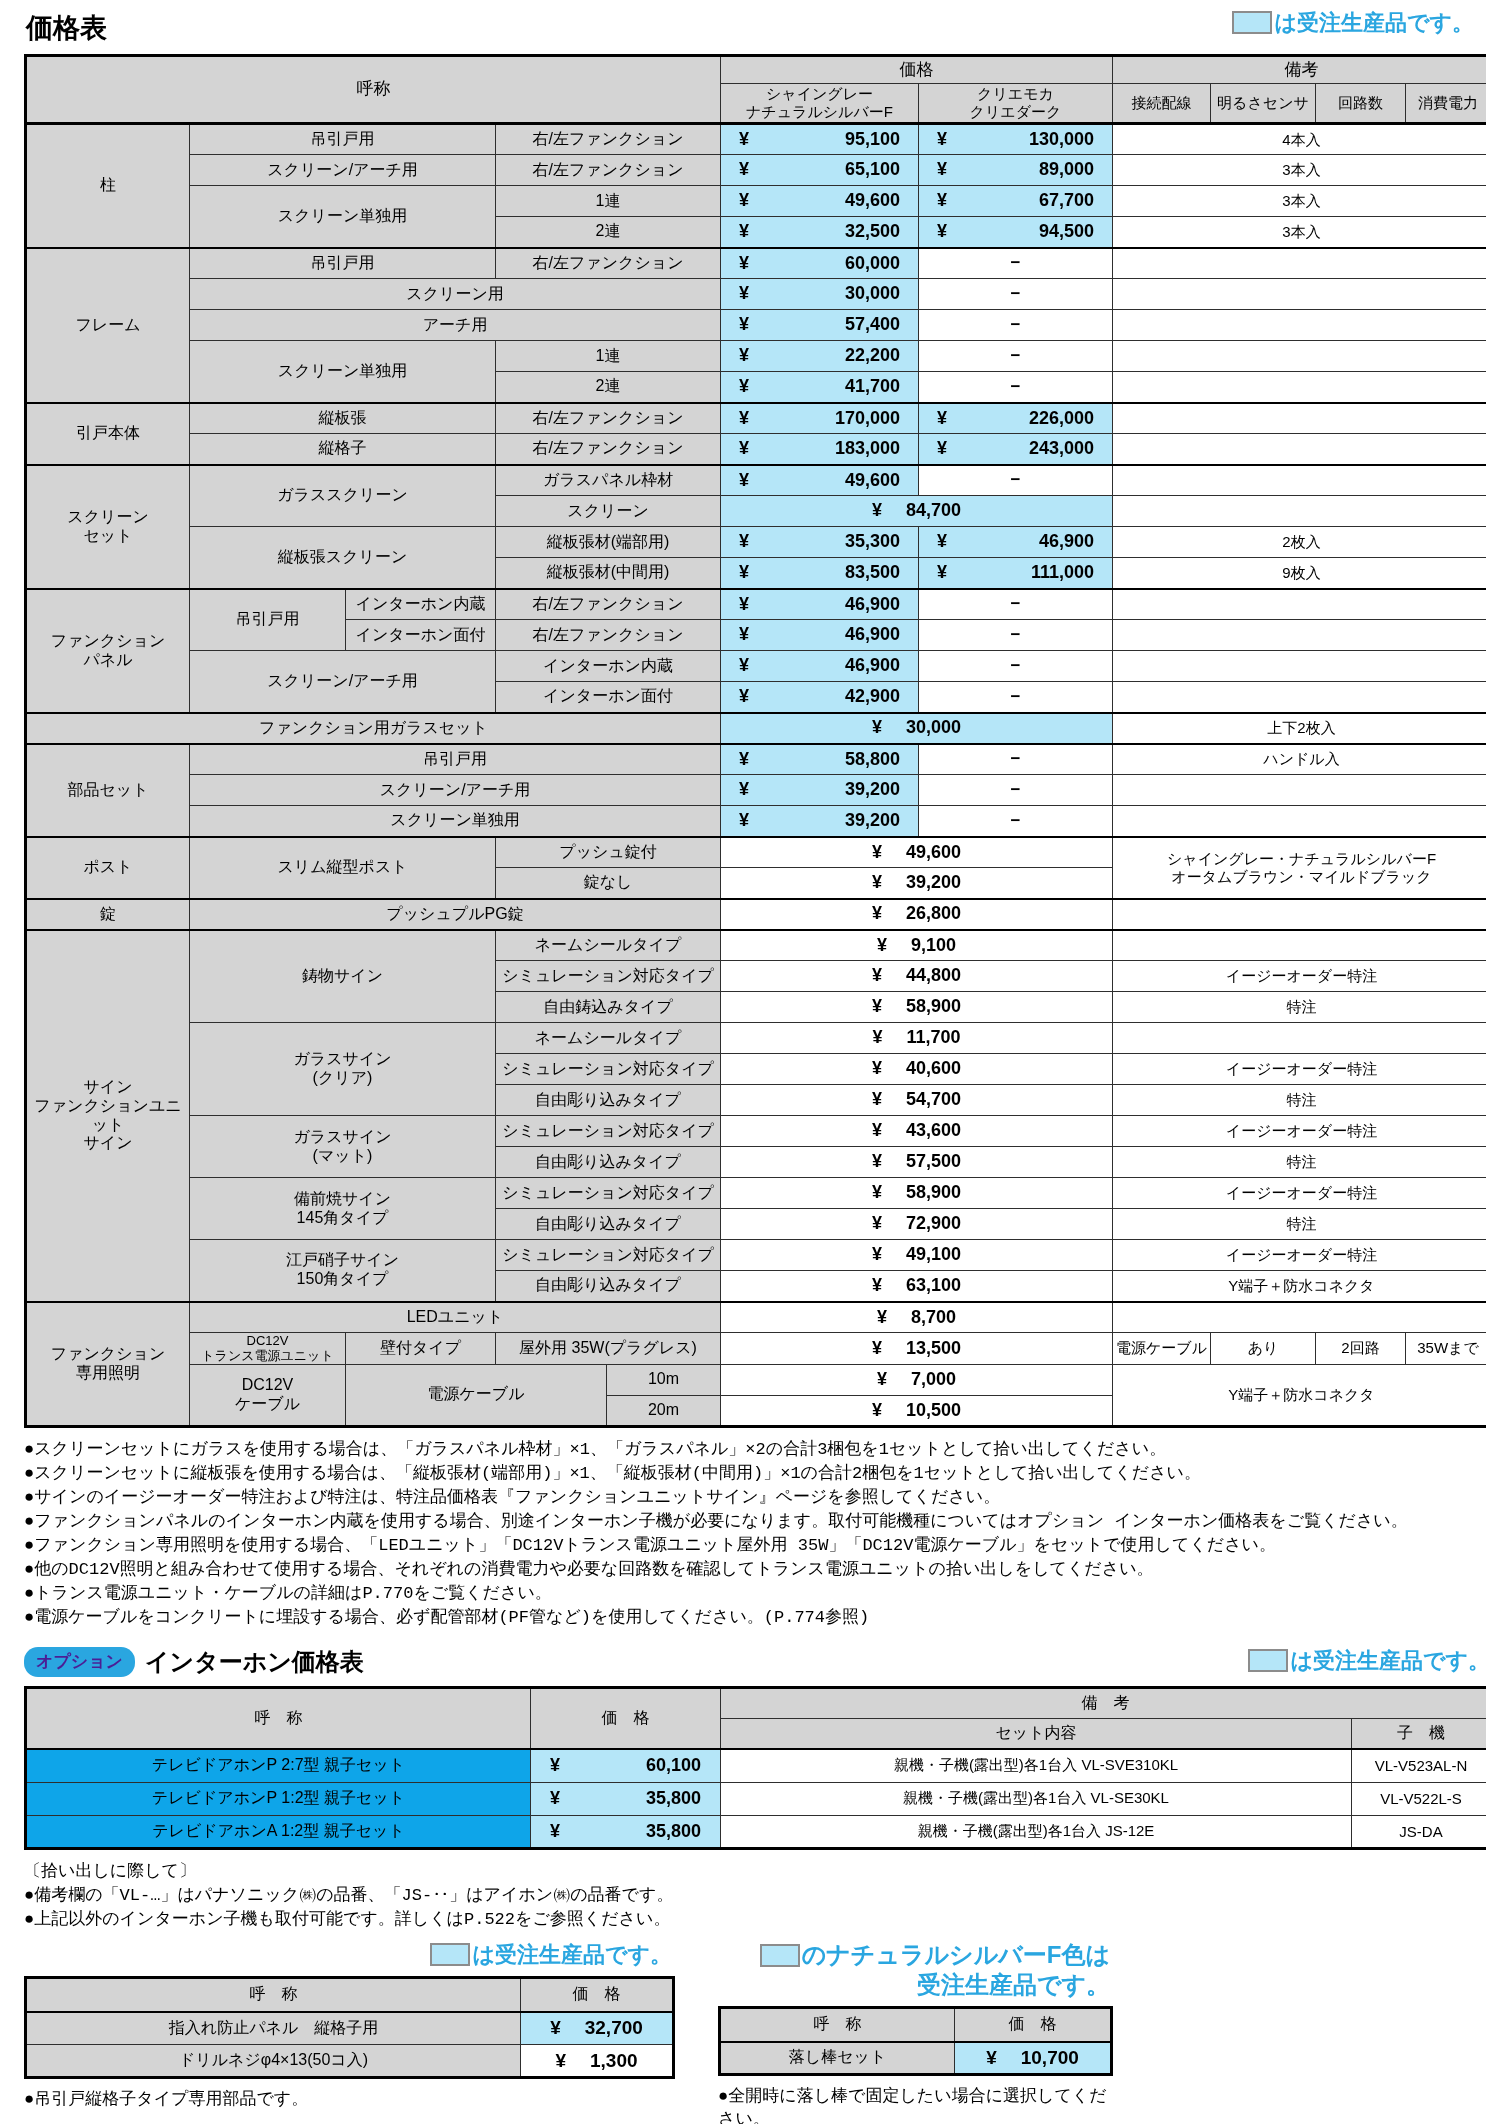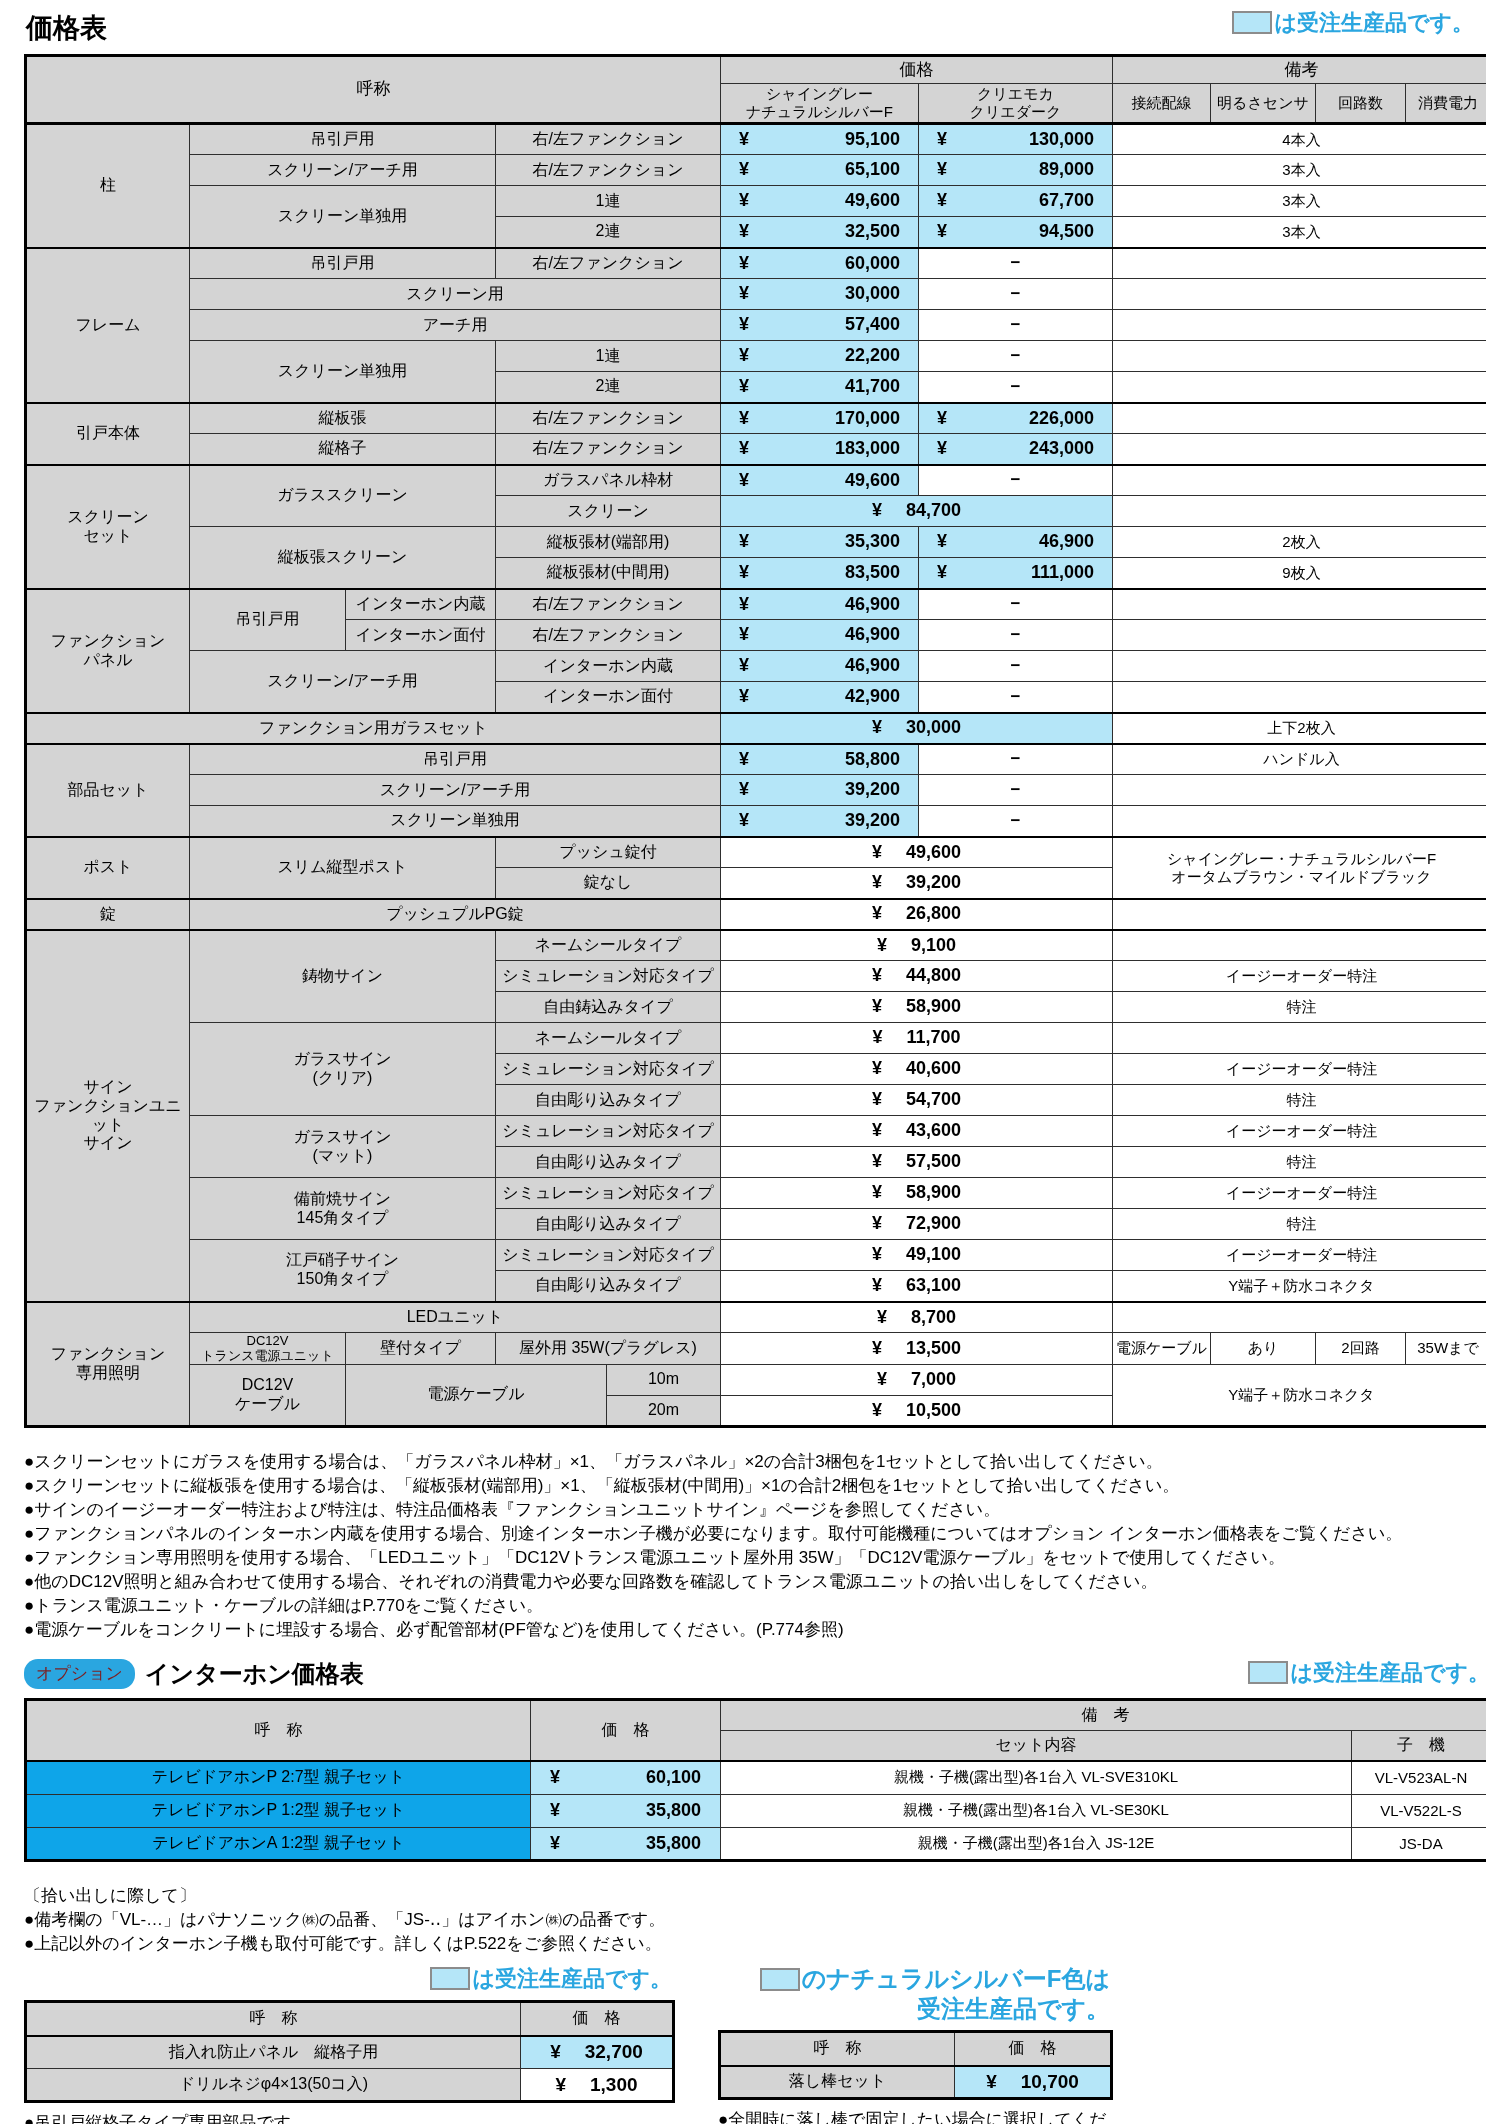--- a/index.html
+++ b/index.html
@@ -33,27 +33,27 @@
   .main td.ns { background:#d4d4d4; font-size:13px; }
   .main td.rm { background:#fff; font-size:15px; }
   .main td.d  { background:#fff; font-size:17px; font-weight:bold; }
   .main td.pb { background:#b5e6f8; }
   .main td.pm { background:#fff; }
   .main td.pmb{ background:#b5e6f8; }
   .pv { display:flex; justify-content:space-between; align-items:center; padding:0 16px; font-weight:bold; font-size:18px; }
   .pc { display:flex; justify-content:center; align-items:center; gap:24px; font-weight:bold; font-size:18px; }
 
   
-  .notes { margin-top:22px; }
+  .notes { margin-top:10px;font-family:Liberation Mono, monospace; }
   .notes div { font-size:17px; line-height:24px; }
   .note-heading { font-size:17px; line-height:25px; }
 
   
   .opt-row { position:relative; margin-top:14px; height:36px; display:flex; align-items:center; gap:10px; width:1466px; }
-  .badge { background:#2aa6e0; color:#7f1d1d; font-weight:normal; font-size:17px; border-radius:14px; padding:3px 12px 4px; }
+  .badge { background:#2aa6e0; color:#4c1d95; font-weight:bold; font-size:17px; border-radius:14px; padding:3px 12px 4px; }
   .h2title { font-size:24px; font-weight:bold; }
   .legend-ip { position:absolute; right:0; top:2px; }
 
   table.ip { width:1466px; border:3px solid #000; margin-top:6px; }
   .ip td { border:1px solid #2e2e2e; text-align:center; vertical-align:middle; font-size:16px; padding:0 3px; }
   .ip thead td { background:#d4d4d4; }
   .ip thead tr { height:31px; }
   .ip thead { border-bottom:2.5px solid #000; }
   .ip tbody tr { height:33px; }
   .ip td.name { background:#0ea5e9; }

